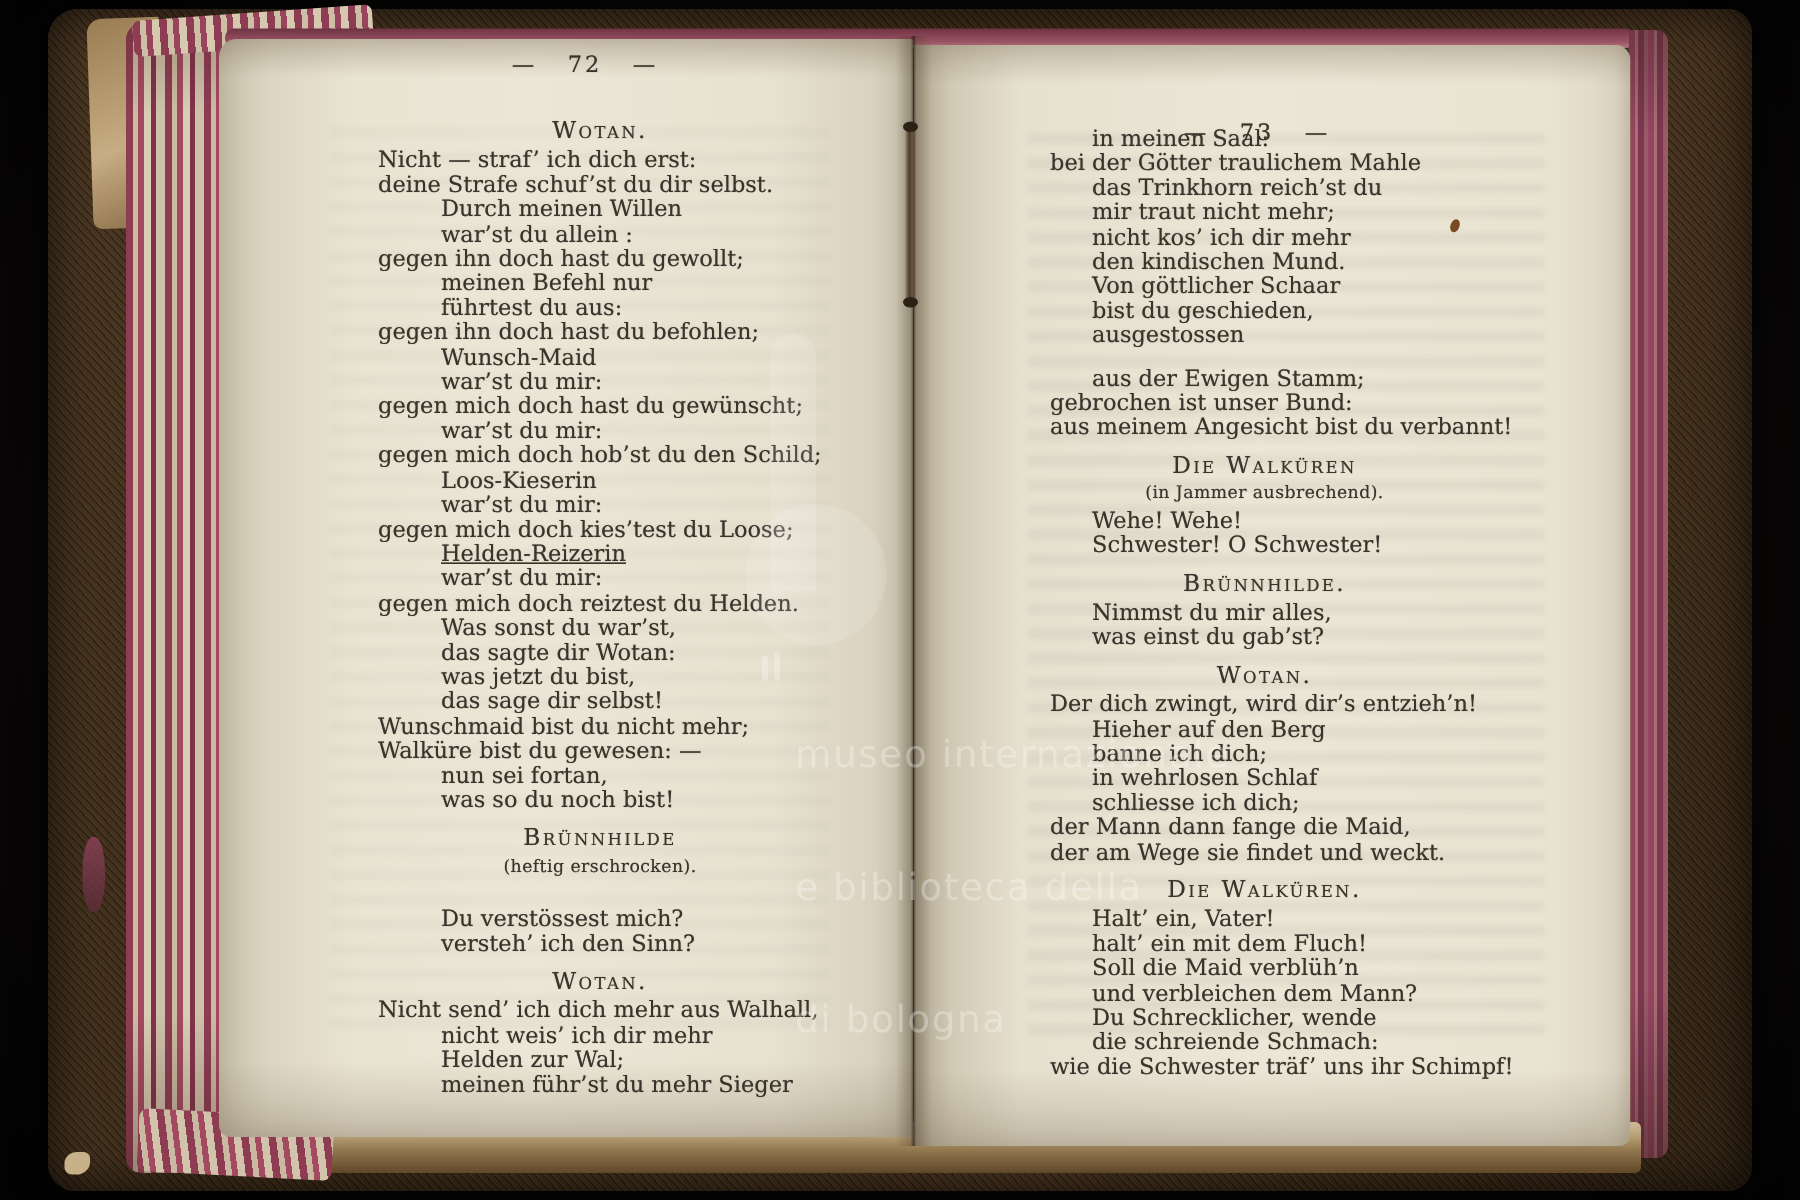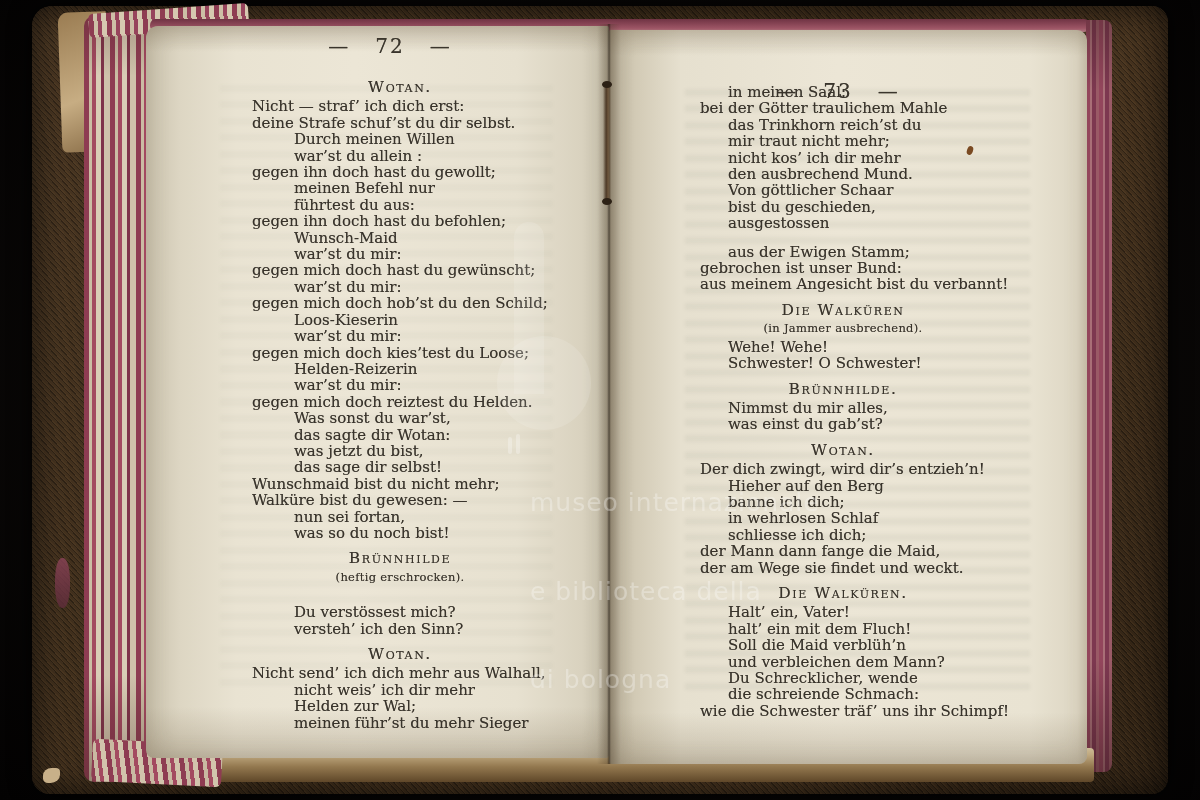--- a/index.html
+++ b/index.html
@@ -56,21 +56,21 @@
   .page-left::after{opacity:.55;}
 
   .gutter{position:absolute;left:597px;top:24px;width:24px;height:740px;
          background:linear-gradient(90deg, rgba(60,45,25,0) 0%, rgba(70,55,35,.30) 42%, rgba(25,17,8,.62) 50%, rgba(70,55,35,.28) 58%, rgba(60,45,25,0) 100%);}
   .stitch{position:absolute;left:603px;top:84px;width:8px;height:118px;
          background:linear-gradient(90deg, rgba(0,0,0,0), #4e3b28 40%, #6b543a 62%, rgba(0,0,0,0));}
   .knot{position:absolute;width:10px;height:7px;background:#2c2115;border-radius:50%;left:-1px;}
   .knot-top{top:-3px;} .knot-bottom{bottom:-3px;}
 
   
-  .pageno{position:absolute;width:180px;text-align:center;font-size:20px;color:#3a352c;
+  .pageno{position:absolute;width:180px;text-align:center;font-size:15px;color:#3a352c;
          letter-spacing:2px;white-space:pre;text-shadow:0 0 .6px rgba(58,53,44,.6);}
   .pageno-left{left:300px;top:34px;}
   .pageno-right{left:748px;top:40px;margin-top:39px;}
 
   .content{position:absolute;font-size:15px;line-height:16.4px;color:#38332b;
          text-shadow:0 0 .6px rgba(56,51,43,.55);}
   .content-left{left:252px;top:70px;width:296px;}
   .content-right{left:700px;top:84px;width:286px;}
   .bk{white-space:pre;}
   .bk-heading{text-align:center;font-variant:small-caps;letter-spacing:1.6px;
@@ -133,21 +133,21 @@
         <div class="bk bk-line" style="padding-left: 42px;">führtest du aus:</div>
         <div class="bk bk-line">gegen ihn doch hast du befohlen;</div>
         <div class="bk bk-line" style="padding-left: 42px;">Wunsch-Maid</div>
         <div class="bk bk-line" style="padding-left: 42px;">war’st du mir:</div>
         <div class="bk bk-line">gegen mich doch hast du gewünscht;</div>
         <div class="bk bk-line" style="padding-left: 42px;">war’st du mir:</div>
         <div class="bk bk-line">gegen mich doch hob’st du den Schild;</div>
         <div class="bk bk-line" style="padding-left: 42px;">Loos-Kieserin</div>
         <div class="bk bk-line" style="padding-left: 42px;">war’st du mir:</div>
         <div class="bk bk-line">gegen mich doch kies’test du Loose;</div>
-        <div class="bk bk-line" style="padding-left: 42px;">Helden-Reizerin</div>
+        <div class="bk bk-line" style="padding-left: 42px; text-decoration: underline;">Helden-Reizerin</div>
         <div class="bk bk-line" style="padding-left: 42px;">war’st du mir:</div>
         <div class="bk bk-line">gegen mich doch reiztest du Helden.</div>
         <div class="bk bk-line" style="padding-left: 42px;">Was sonst du war’st,</div>
         <div class="bk bk-line" style="padding-left: 42px;">das sagte dir Wotan:</div>
         <div class="bk bk-line" style="padding-left: 42px;">was jetzt du bist,</div>
         <div class="bk bk-line" style="padding-left: 42px;">das sage dir selbst!</div>
         <div class="bk bk-line">Wunschmaid bist du nicht mehr;</div>
         <div class="bk bk-line">Walküre bist du gewesen: —</div>
         <div class="bk bk-line" style="padding-left: 42px;">nun sei fortan,</div>
         <div class="bk bk-line" style="padding-left: 42px;">was so du noch bist!</div>
@@ -160,21 +160,21 @@
         <div class="bk bk-line" style="padding-left: 42px;">nicht weis’ ich dir mehr</div>
         <div class="bk bk-line" style="padding-left: 42px;">Helden zur Wal;</div>
         <div class="bk bk-line" style="padding-left: 42px;">meinen führ’st du mehr Sieger</div>
       </div>
     <div class="content content-right">
         <div class="bk bk-line" style="padding-left: 28px;">in meinen Saal:</div>
         <div class="bk bk-line">bei der Götter traulichem Mahle</div>
         <div class="bk bk-line" style="padding-left: 28px;">das Trinkhorn reich’st du</div>
         <div class="bk bk-line" style="padding-left: 28px;">mir traut nicht mehr;</div>
         <div class="bk bk-line" style="padding-left: 28px;">nicht kos’ ich dir mehr</div>
-        <div class="bk bk-line" style="padding-left: 28px;">den ausbrechend Mund.</div>
+        <div class="bk bk-line" style="padding-left: 28px;">den kindischen Mund.</div>
         <div class="bk bk-line" style="padding-left: 28px;">Von göttlicher Schaar</div>
         <div class="bk bk-line" style="padding-left: 28px;">bist du geschieden,</div>
         <div class="bk bk-line" style="padding-left: 28px;">ausgestossen</div>
         <div class="bk bk-line" style="padding-left: 28px; margin-top: 12px;">aus der Ewigen Stamm;</div>
         <div class="bk bk-line">gebrochen ist unser Bund:</div>
         <div class="bk bk-line">aus meinem Angesicht bist du verbannt!</div>
         <div class="bk bk-heading">Die Walküren</div>
         <div class="bk bk-stage">(in Jammer ausbrechend).</div>
         <div class="bk bk-line" style="padding-left: 28px;">Wehe! Wehe!</div>
         <div class="bk bk-line" style="padding-left: 28px;">Schwester! O Schwester!</div>

